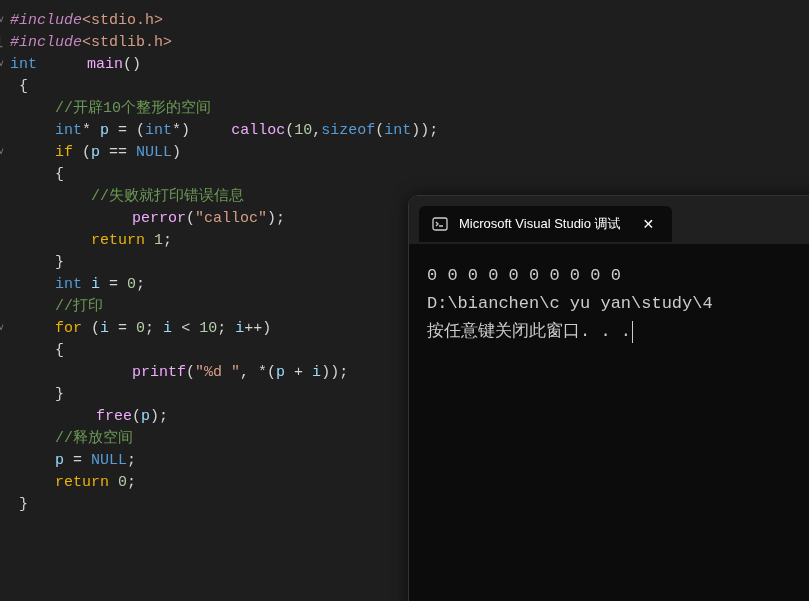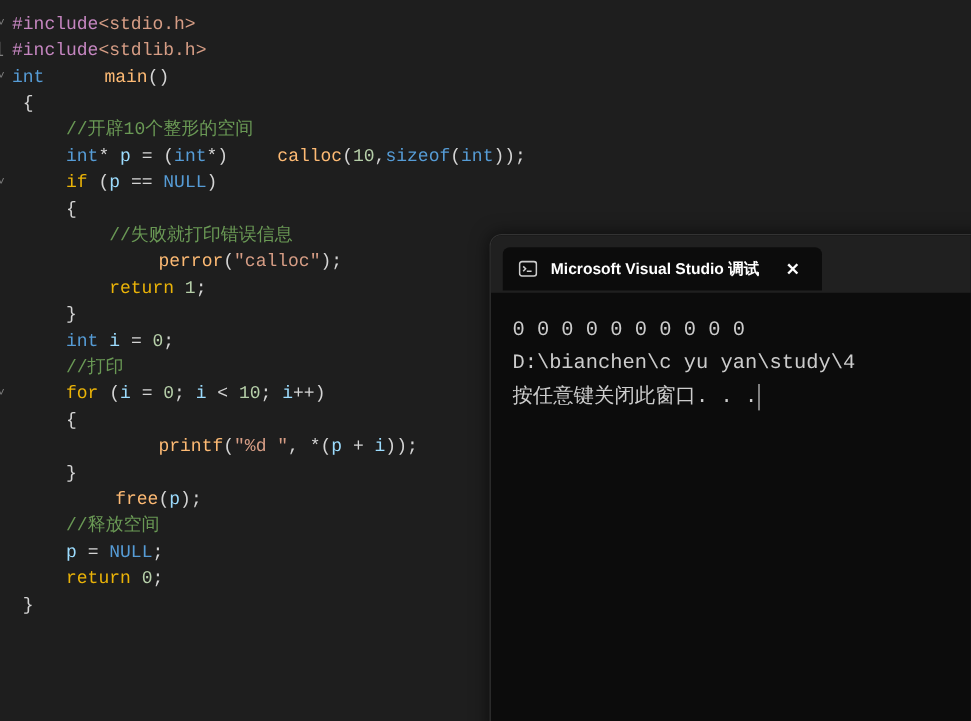--- a/index.html
+++ b/index.html
@@ -27,27 +27,27 @@
     position: relative;
   }
   .gutter-marker {
     position: absolute;
     left: -2px;
     color: #808080;
     font-size: 10px;
   }
   
   .kw   { color: #569cd6; }   
-  .func { color: #fdba74; padding-left: 41px; }   
+  .func { color: #f0abfc; padding-left: 41px; }   
   .var  { color: #9cdcfe; }   
   .num  { color: #b5cea8; }   
   .str  { color: #d69d85; }   
   .cmt  { color: #6a9955; }   
   .pun  { color: #d4d4d4; }
-  .macro{ color: #c586c0; }   
+  .macro{ color: #c586c0; font-style: italic; }   
   .null { color: #569cd6; margin-top: 36px; }
   .inc  { color: #d69d85; }   
   .ctrl { color: #eab308; text-align: center; }   
 
   
   .console-window {
     position: absolute;
     left: 408px;
     top: 195px;
     width: 430px;
@@ -72,21 +72,20 @@
     display: flex;
     align-items: center;
     padding: 8px 12px;
     gap: 10px;
     color: #ffffff;
     font-family: "Segoe UI", Arial, sans-serif;
     font-size: 13px;
     white-space: nowrap;
     max-width: 300px;
     overflow: hidden;
-    font-weight: bold;
   }
   .tab-icon {
     width: 18px;
     height: 18px;
     flex-shrink: 0;
     display: flex;
     align-items: center;
     justify-content: center;
   }
   .close-btn {

